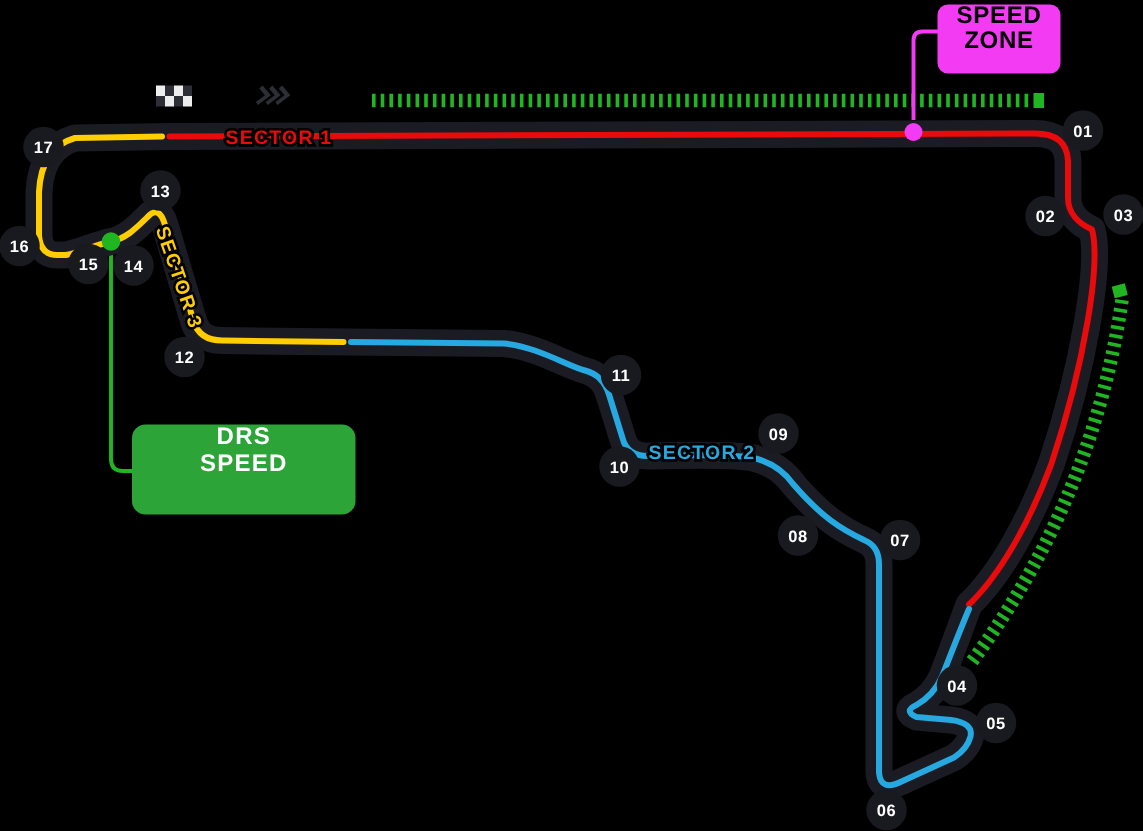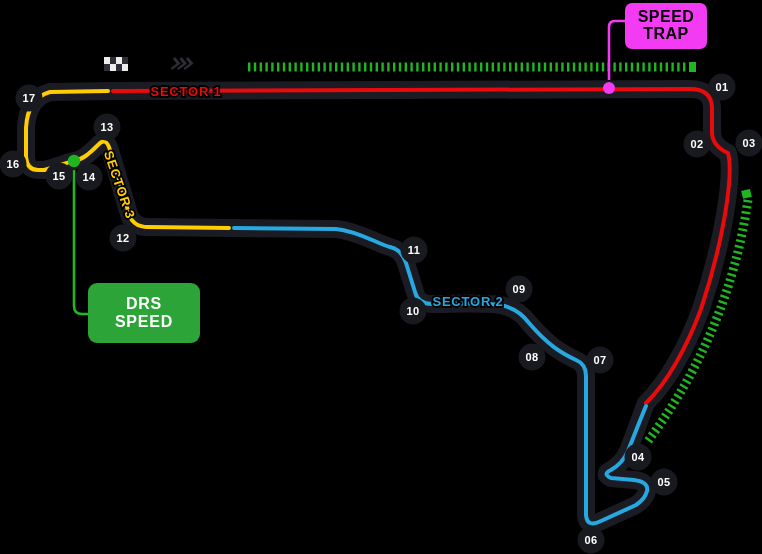--- a/index.html
+++ b/index.html
@@ -1,23 +1,23 @@
 <!DOCTYPE html>
 <html><head>
 <meta charset="utf-8">
 <style>
   html,body{margin:0;padding:0;background:#000;}
   #stage{position:relative;width:762px;height:554px;background:#000;overflow:hidden;
          font-family:"Liberation Sans",sans-serif;}
   svg{position:absolute;left:0;top:0;}
   .callout{position:absolute;display:flex;flex-direction:column;align-items:center;
-           justify-content:center;text-align:center;font-weight:bold;white-space:nowrap;}
+           justify-content:flex-start;text-align:center;font-weight:bold;white-space:nowrap;}
   .callout-speed-trap{left:625px;top:3px;width:82px;height:46px;border-radius:7px;
            color:#000;font-size:16px;line-height:1.05;letter-spacing:0.5px;}
-  .callout-drs{left:88px;top:283px;width:112px;height:60px;border-radius:9px;
+  .callout-drs{left:88px;top:283px;width:149px;height:60px;border-radius:9px;
            color:#fff;font-size:16px;line-height:1.12;letter-spacing:0.8px;}
   .sector-label{font-weight:bold;font-size:13px;letter-spacing:0.8px;
            paint-order:stroke;stroke:#000;stroke-width:3.5px;text-anchor:middle;}
   .turn-text{font-weight:bold;font-size:11px;letter-spacing:0.4px;text-anchor:middle;}
 </style>
 </head>
 <body>
 
 <div id="stage">
 
@@ -96,21 +96,21 @@
     <path d="M 13,0 L 19,5.5 L 13,11"></path>
   </g>
 
   <text class="sector-label" x="186" y="96" fill="#e90a0c">SECTOR 1</text>
   <text class="sector-label" x="468" y="306" fill="#26a9e0">SECTOR 2</text>
   <text class="sector-label" transform="translate(119,185) rotate(71)" x="0" y="4" fill="#ffcd00">SECTOR 3</text>
 </svg>
 
 <div class="callout callout-speed-trap" style="background-color: rgb(243, 59, 243);">
   <span>SPEED</span>
-  <span>TRAP</span>
+  <span>ZONE</span>
 </div>
 
 <div class="callout callout-drs" style="background-color: rgb(45, 164, 56);">
   <span>DRS</span>
   <span>SPEED</span>
 </div>
 
 </div>
 
 </body></html>

